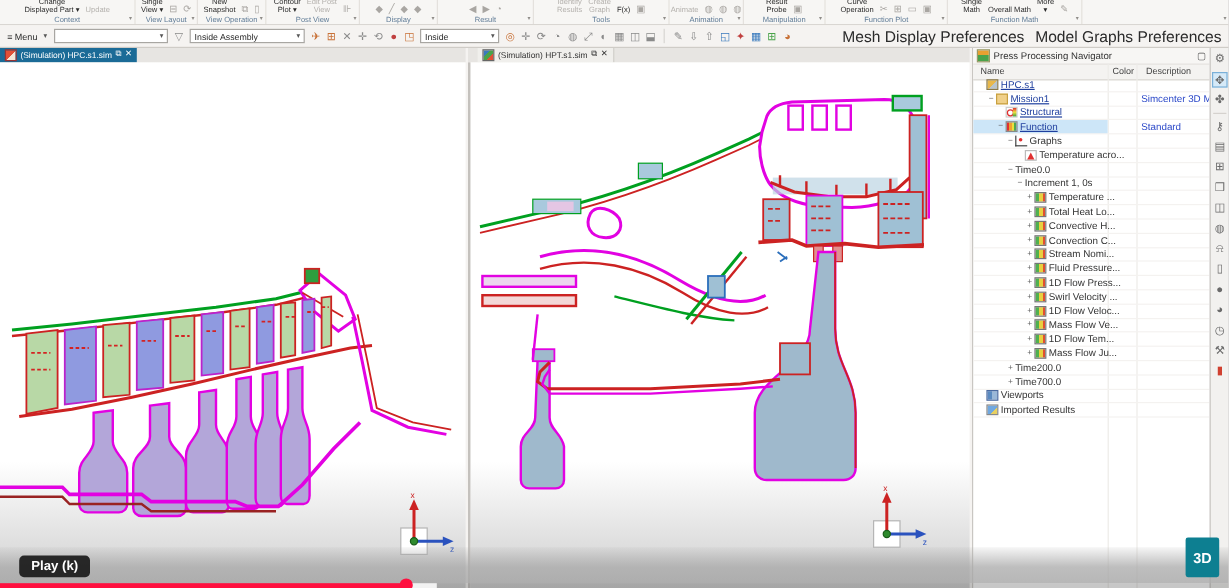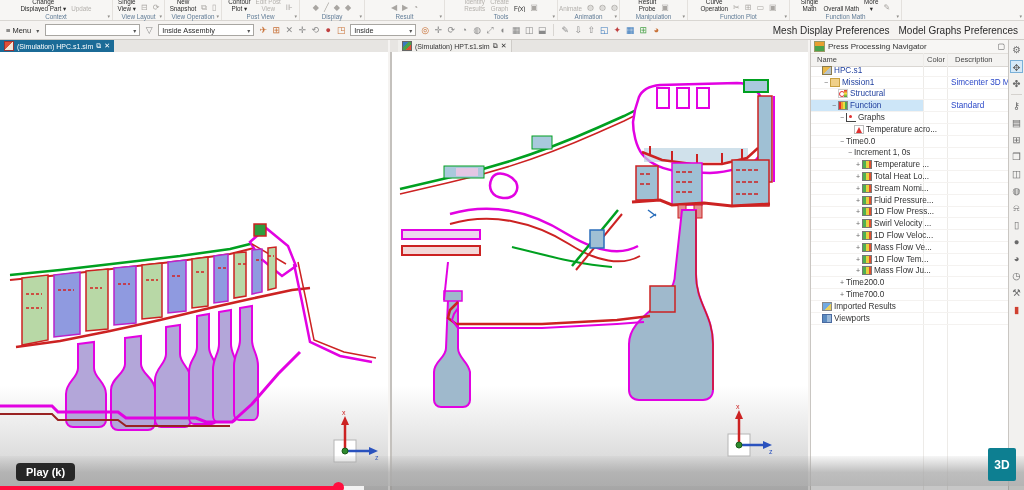--- a/index.html
+++ b/index.html
@@ -23,21 +23,21 @@
   #toolbar{position:absolute;top:21px;left:0;width:1024px;height:19px;background:#f5f3f1;
            border-bottom:1px solid #cfccc7;display:flex;align-items:center;gap:3px;
            padding:0 3px;box-sizing:border-box;font-size:7.5px;color:#2a2a2a;}
   .menu-btn{display:flex;align-items:center;gap:2px;padding:1px 3px;}
   .combo{height:12px;background:#fff;border:1px solid #a8a6a2;display:flex;align-items:center;
          justify-content:space-between;padding:0 3px;box-sizing:border-box;font-size:7.3px;}
   .combo .cv{white-space:nowrap;overflow:hidden;}
   .dd{color:#555;font-size:6px;margin-left:3px;}
   .tbico{width:12px;text-align:center;font-size:9px;line-height:12px;color:#8a8a8a;flex:0 0 auto;}
   .tbsep{width:1px;height:12px;background:#d8d5d1;margin:0 2px;}
-  .pref-link{font-size:10px;color:#2a2a2a;white-space:nowrap;margin:0 3px;}
+  .pref-link{font-size:13px;color:#2a2a2a;white-space:nowrap;margin:0 3px;}
 
   
   .tabbar{position:absolute;top:40px;height:12px;background:#e7e5e2;}
   #tabbarL{left:0;width:388px;}
   #tabbarR{left:390px;width:418px;}
   .tab{height:12px;display:flex;align-items:center;gap:3px;padding:0 4px;font-size:7px;
        box-sizing:border-box;width:max-content;}
   .tab.active{background:#1b6b97;color:#fff;}
   .tab.inactive{background:#f0efec;color:#333;border-right:1px solid #cfccc8;margin-left:8px;}
   .tabico{width:8px;height:8px;flex:0 0 auto;}
@@ -62,21 +62,21 @@
             font-size:7.5px;color:#444;}
   .nav-head span{position:absolute;top:1px;}
   .colline{position:absolute;top:13px;bottom:0;width:1px;background:#edebe8;}
   #tree{position:absolute;top:25px;left:0;right:0;bottom:0;overflow:hidden;font-size:8.2px;}
   .trow{height:10.8px;display:flex;align-items:center;position:relative;border-bottom:1px solid #f4f2f0;}
   .trow.sel::before{content:"";position:absolute;left:0;width:112px;top:0;bottom:0;background:#cde6f8;}
   .tind{flex:0 0 auto;}
   .texp{width:8px;flex:0 0 auto;color:#666;font-size:7px;text-align:center;position:relative;}
   .tico{width:10px;height:9px;margin-right:2px;flex:0 0 auto;position:relative;box-sizing:border-box;}
   .tlab{color:#333;white-space:nowrap;position:relative;}
-  .tlab.blue{color:#1f3f9e;}
+  .tlab.blue{color:#1f3f9e;text-decoration:underline;}
   .tdesc{position:absolute;left:140px;color:#2b48c8;white-space:nowrap;}
   .i-part{background:linear-gradient(135deg,#e8b84b 50%,#b8c4cc 50%);border:1px solid #8a7a4a;}
   .i-folder{background:#f0d089;border:1px solid #c8a040;}
   .i-structural{background:#fff;border:1px solid #ccc;}
   .i-structural::before{content:"";position:absolute;left:0px;top:1px;width:4px;height:4px;
       border:1.3px solid #e03030;border-radius:50%;}
   .i-structural::after{content:"";position:absolute;right:0;top:0;bottom:0;width:3px;
       background:linear-gradient(#e03030,#f0e040,#40a040);}
   .i-thermal{background:linear-gradient(90deg,#e03030 0 2px,#f0a030 2px 4px,#e8e040 4px 6px,#50a850 6px 8px,#99a 8px 10px);border:1px solid #888;}
   .i-graphs{background:#fff;border-left:1.5px solid #444;border-bottom:1.5px solid #444;}
@@ -517,20 +517,32 @@
         <div class="trow">
           <span class="tind" style="width: 43px;"></span>
           <span class="texp">+</span>
           <span class="tico i-result"></span>
           <span class="tlab">Total Heat Lo...</span>
         </div>
         <div class="trow">
           <span class="tind" style="width: 43px;"></span>
           <span class="texp">+</span>
           <span class="tico i-result"></span>
+          <span class="tlab">Convective H...</span>
+        </div>
+        <div class="trow">
+          <span class="tind" style="width: 43px;"></span>
+          <span class="texp">+</span>
+          <span class="tico i-result"></span>
+          <span class="tlab">Convection C...</span>
+        </div>
+        <div class="trow">
+          <span class="tind" style="width: 43px;"></span>
+          <span class="texp">+</span>
+          <span class="tico i-result"></span>
           <span class="tlab">Stream Nomi...</span>
         </div>
         <div class="trow">
           <span class="tind" style="width: 43px;"></span>
           <span class="texp">+</span>
           <span class="tico i-result"></span>
           <span class="tlab">Fluid Pressure...</span>
         </div>
         <div class="trow">
           <span class="tind" style="width: 43px;"></span>
@@ -570,32 +582,32 @@
         </div>
         <div class="trow">
           <span class="tind" style="width: 27px;"></span>
           <span class="texp">+</span>
           <span class="tlab">Time200.0</span>
         </div>
         <div class="trow">
           <span class="tind" style="width: 27px;"></span>
           <span class="texp">+</span>
           <span class="tlab">Time700.0</span>
+        </div>
+        <div class="trow">
+          <span class="tind" style="width: 3px;"></span>
+          <span class="texp"></span>
+          <span class="tico i-viewports"></span>
+          <span class="tlab">Viewports</span>
         </div>
         <div class="trow">
           <span class="tind" style="width: 3px;"></span>
           <span class="texp"></span>
           <span class="tico i-imported"></span>
           <span class="tlab">Imported Results</span>
-        </div>
-        <div class="trow">
-          <span class="tind" style="width: 3px;"></span>
-          <span class="texp"></span>
-          <span class="tico i-viewports"></span>
-          <span class="tlab">Viewports</span>
         </div>
       </div>
   </div>
 
   <div id="strip">
       <span class="strip-ico">⚙</span>
       <span class="strip-ico sel">✥</span>
       <span class="strip-ico">✤</span>
       <div class="strip-sep"></div>
       <span class="strip-ico">⚷</span>

